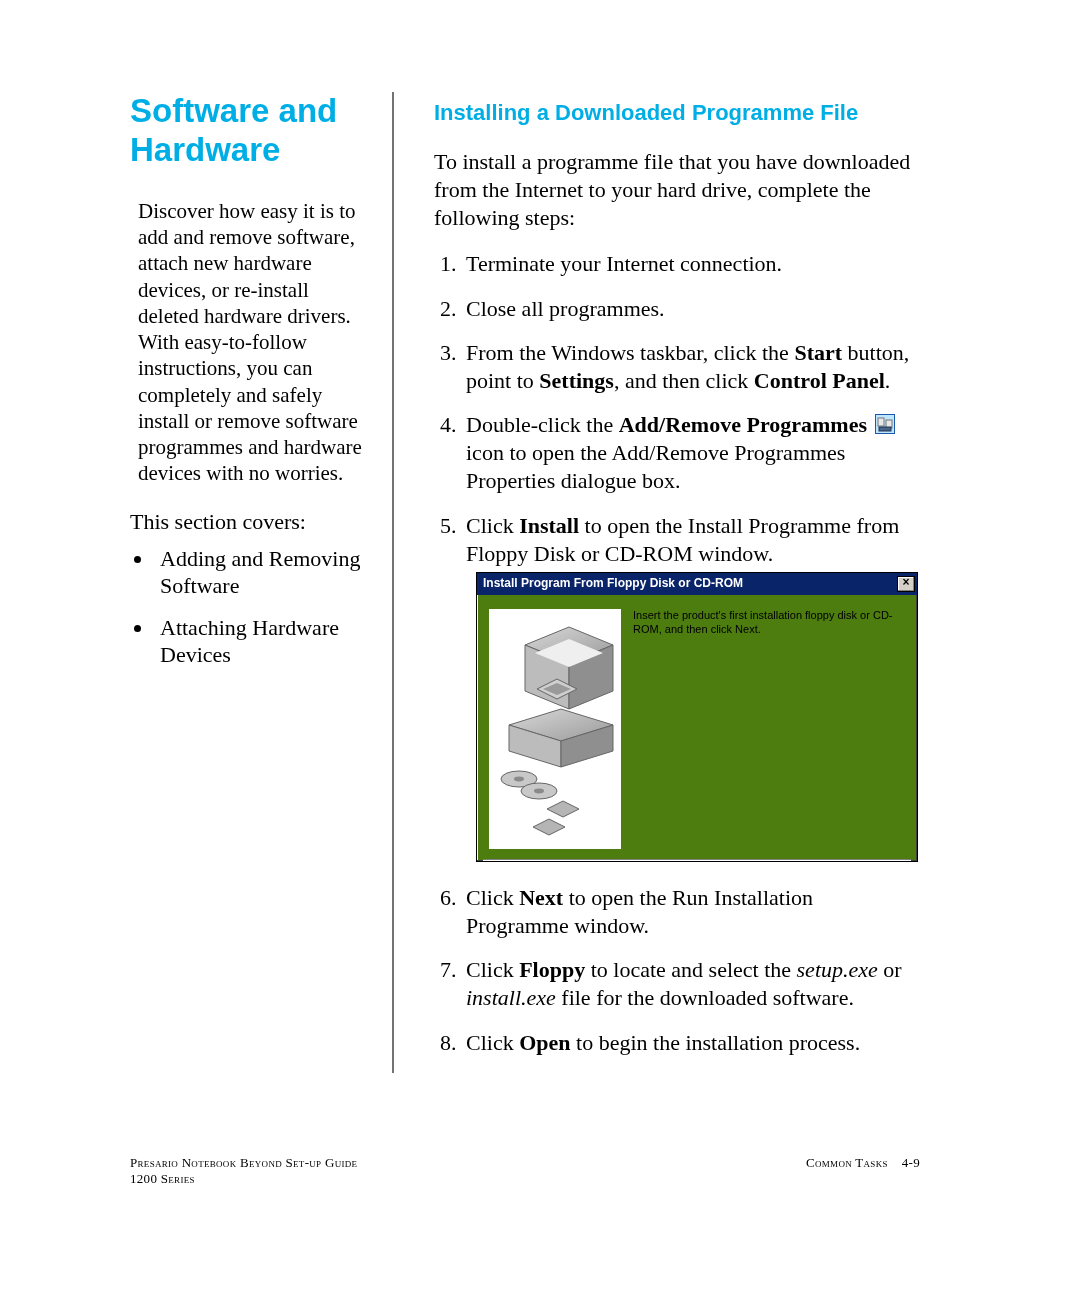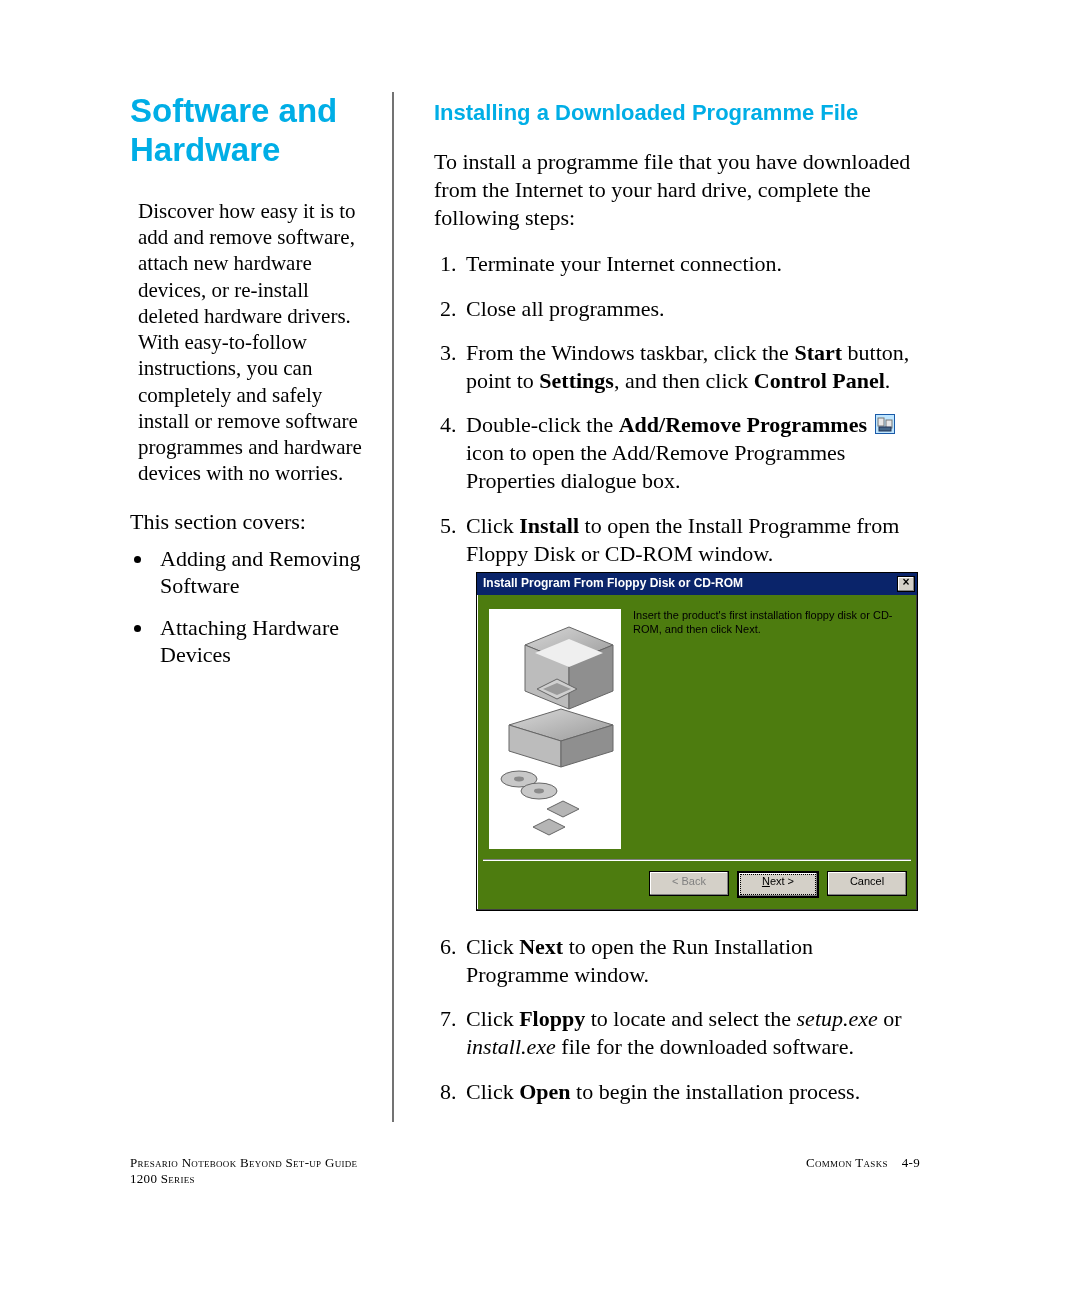--- a/index.html
+++ b/index.html
@@ -277,25 +277,20 @@
                     <polygon points="0,8 16,0 32,8 16,16" fill="#b5b5b5" stroke="#666"></polygon>
                   </g>
                   <g transform="translate(44,210)">
                     <polygon points="0,8 16,0 32,8 16,16" fill="#b5b5b5" stroke="#666"></polygon>
                   </g>
                 </svg>
               </div>
               <div class="wiz-text">Insert the product's first installation floppy disk or CD-ROM, and then click Next.</div>
             </div>
             <div class="dialog-sep"></div>
-            <div class="dialog-buttons">
-              <div class="win-btn disabled">&lt; Back</div>
-              <div class="win-btn default"><span class="ul">N</span><span>ext &gt;</span></div>
-              <div class="win-btn">Cancel</div>
-            </div>
           </div>
         </li>
         <li>
           <span>Click </span><b>Next</b><span> to open the Run Installation Programme window.</span>
         </li>
         <li>
           <span>Click </span><b>Floppy</b><span> to locate and select the </span><i>setup.exe</i><span> or </span><i>install.exe</i><span> file for the downloaded software.</span>
         </li>
         <li>
           <span>Click </span><b>Open</b><span> to begin the installation process.</span>

